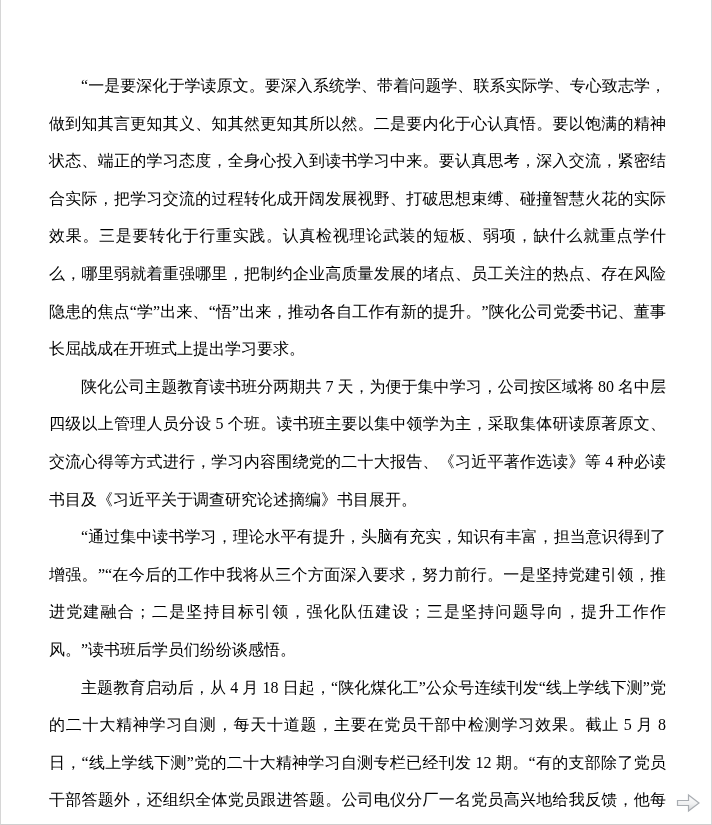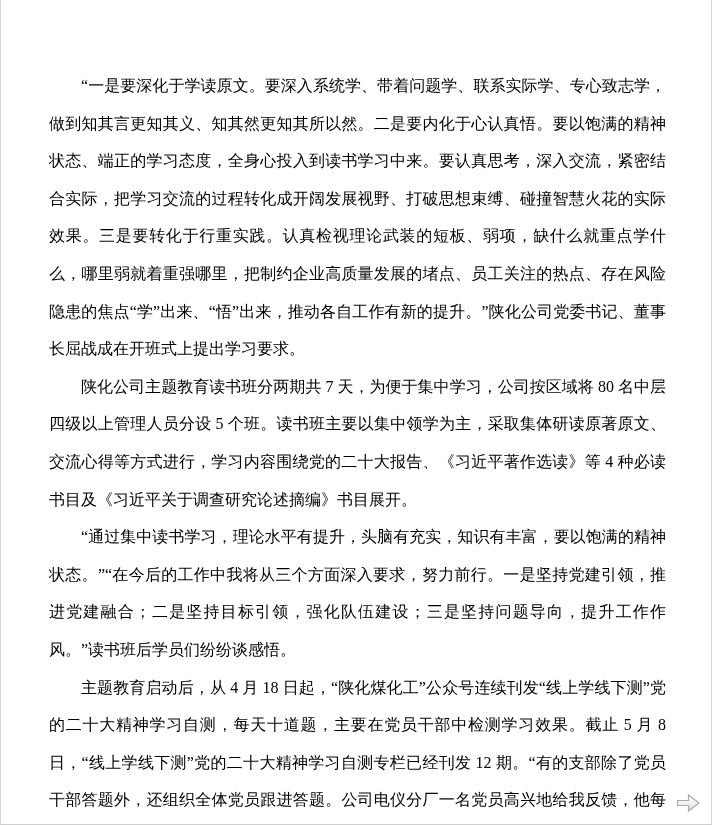--- a/index.html
+++ b/index.html
@@ -46,21 +46,21 @@
   }
 </style>
 </head>
 <body>
 
 <div class="page">
 
   <div class="content">
     <p>“一是要深化于学读原文。要深入系统学、带着问题学、联系实际学、专心致志学，做到知其言更知其义、知其然更知其所以然。二是要内化于心认真悟。要以饱满的精神状态、端正的学习态度，全身心投入到读书学习中来。要认真思考，深入交流，紧密结合实际，把学习交流的过程转化成开阔发展视野、打破思想束缚、碰撞智慧火花的实际效果。三是要转化于行重实践。认真检视理论武装的短板、弱项，缺什么就重点学什么，哪里弱就着重强哪里，把制约企业高质量发展的堵点、员工关注的热点、存在风险隐患的焦点“学”出来、“悟”出来，推动各自工作有新的提升。”陕化公司党委书记、董事长屈战成在开班式上提出学习要求。</p>
     <p>陕化公司主题教育读书班分两期共 7 天，为便于集中学习，公司按区域将 80 名中层四级以上管理人员分设 5 个班。读书班主要以集中领学为主，采取集体研读原著原文、交流心得等方式进行，学习内容围绕党的二十大报告、《习近平著作选读》等 4 种必读书目及《习近平关于调查研究论述摘编》书目展开。</p>
-    <p>“通过集中读书学习，理论水平有提升，头脑有充实，知识有丰富，要以饱满的精神状态。”“在今后的工作中我将从三个方面深入要求，努力前行。一是坚持党建引领，推进党建融合；二是坚持目标引领，强化队伍建设；三是坚持问题导向，提升工作作风。”读书班后学员们纷纷谈感悟。</p>
+    <p>“通过集中读书学习，理论水平有提升，头脑有充实，知识有丰富，担当意识得到了增强。”“在今后的工作中我将从三个方面深入要求，努力前行。一是坚持党建引领，推进党建融合；二是坚持目标引领，强化队伍建设；三是坚持问题导向，提升工作作风。”读书班后学员们纷纷谈感悟。</p>
     <p>主题教育启动后，从 4 月 18 日起，“陕化煤化工”公众号连续刊发“线上学线下测”党的二十大精神学习自测，每天十道题，主要在党员干部中检测学习效果。截止 5 月 8 日，“线上学线下测”党的二十大精神学习自测专栏已经刊发 12 期。“有的支部除了党员干部答题外，还组织全体党员跟进答题。公司电仪分厂一名党员高兴地给我反馈，他每天坚持答题，最开始只能答对 5 个左右，现在能答对 8-9 道题了。”公司负责微信编辑的苏明珠说。</p>
   </div>
 
   <div class="next-arrow">
     <svg width="25" height="20" viewBox="0 0 25 20" xmlns="http://www.w3.org/2000/svg">
       <defs>
         <linearGradient id="arrowGrad" x1="0" y1="0" x2="0" y2="1">
           <stop offset="0" stop-color="#fefefe"></stop>
           <stop offset="0.55" stop-color="#f0f1f2"></stop>
           <stop offset="1" stop-color="#d4d6d8"></stop>

